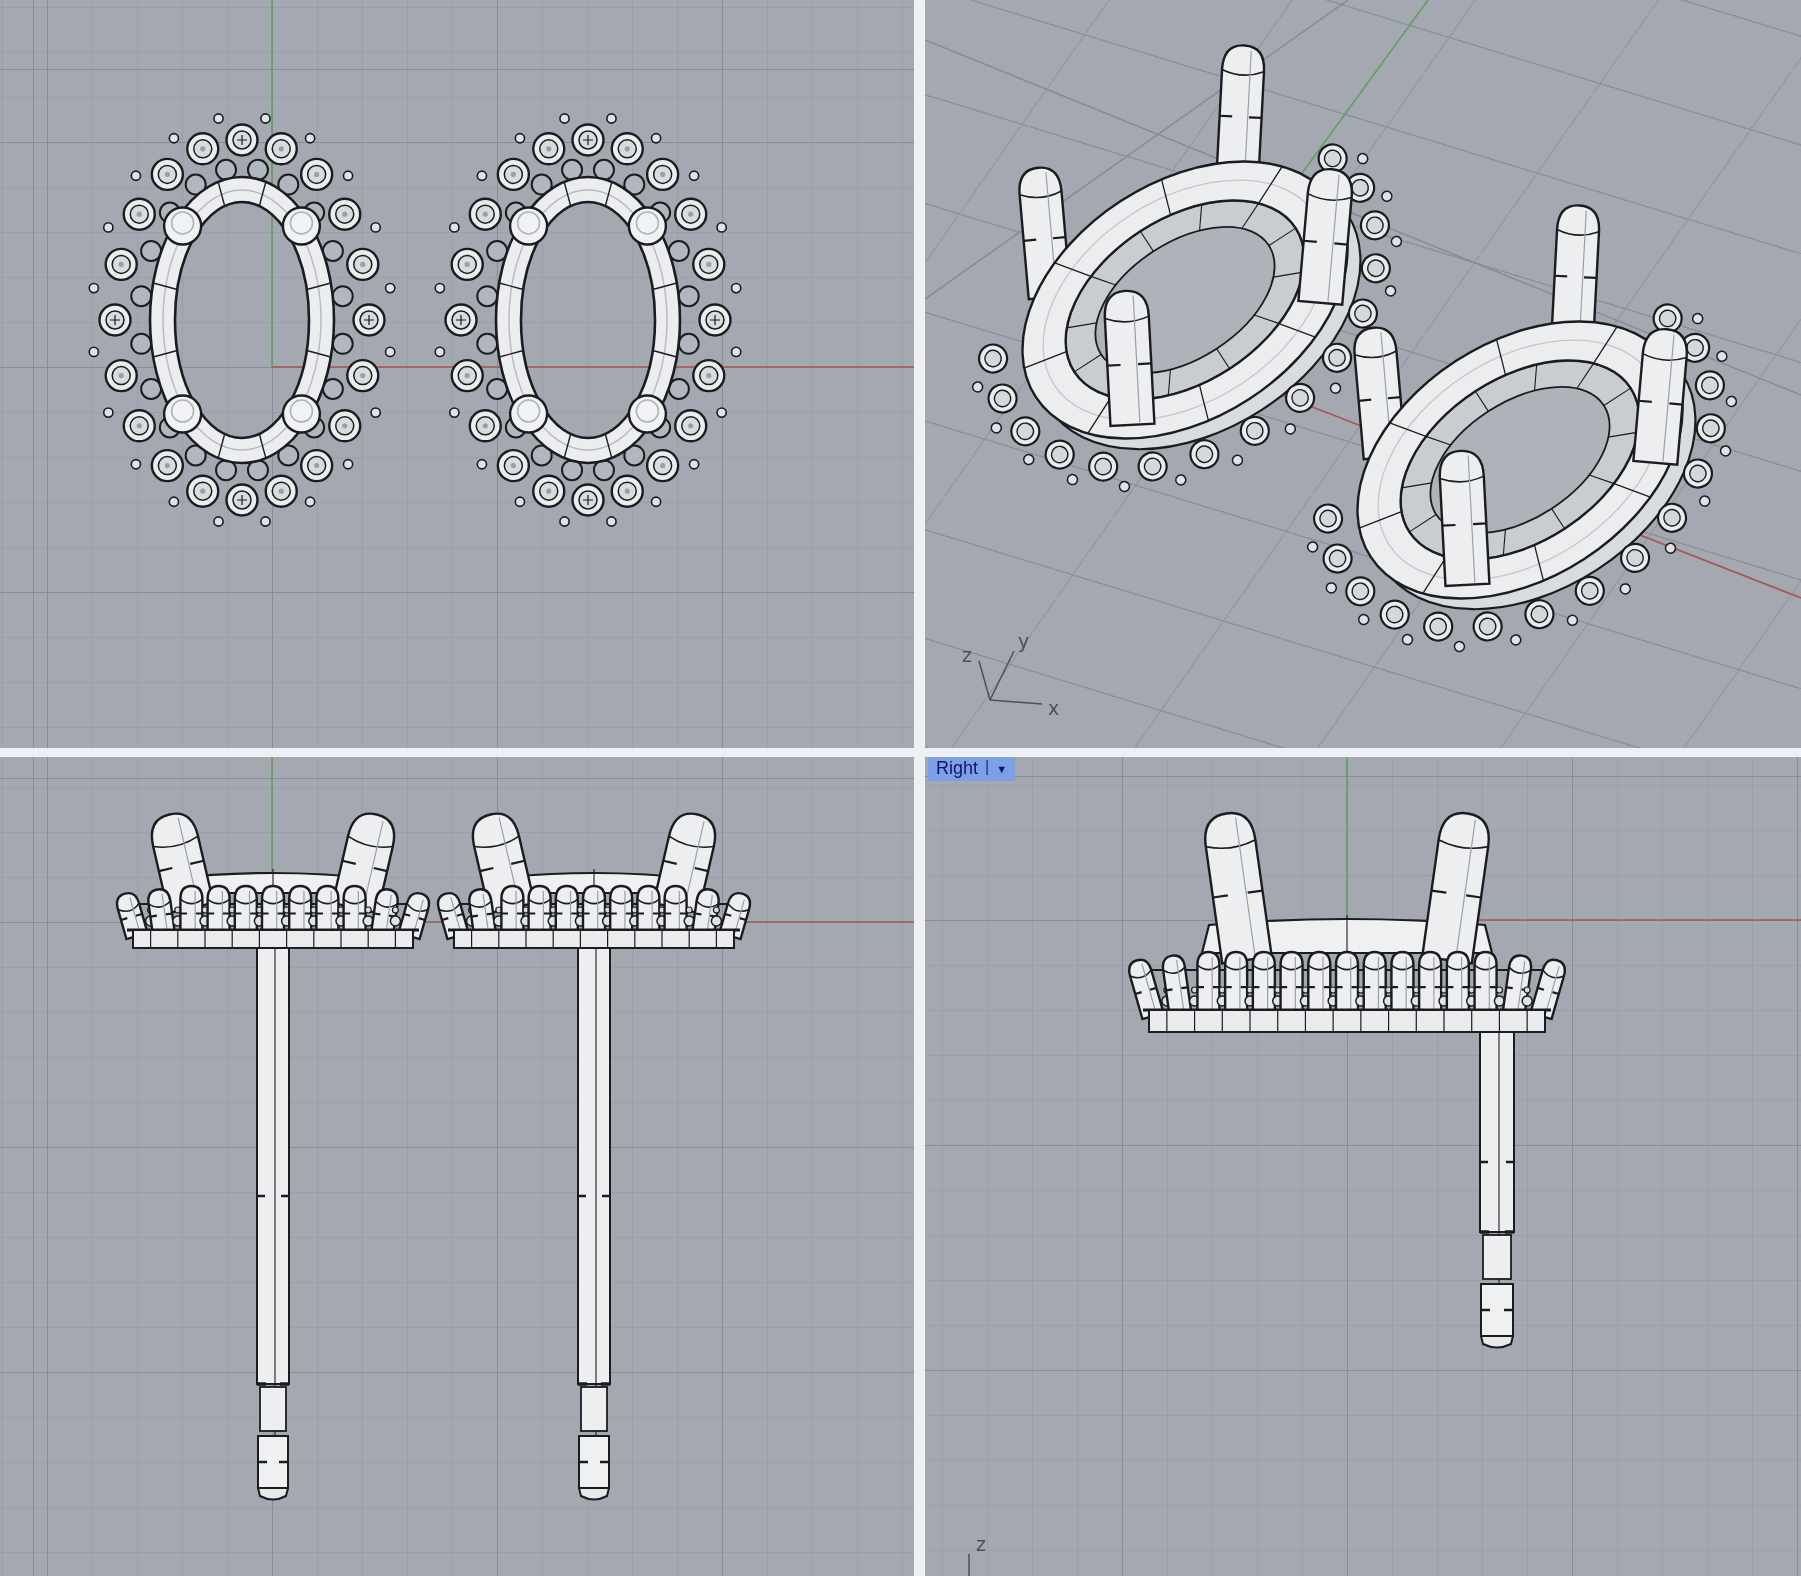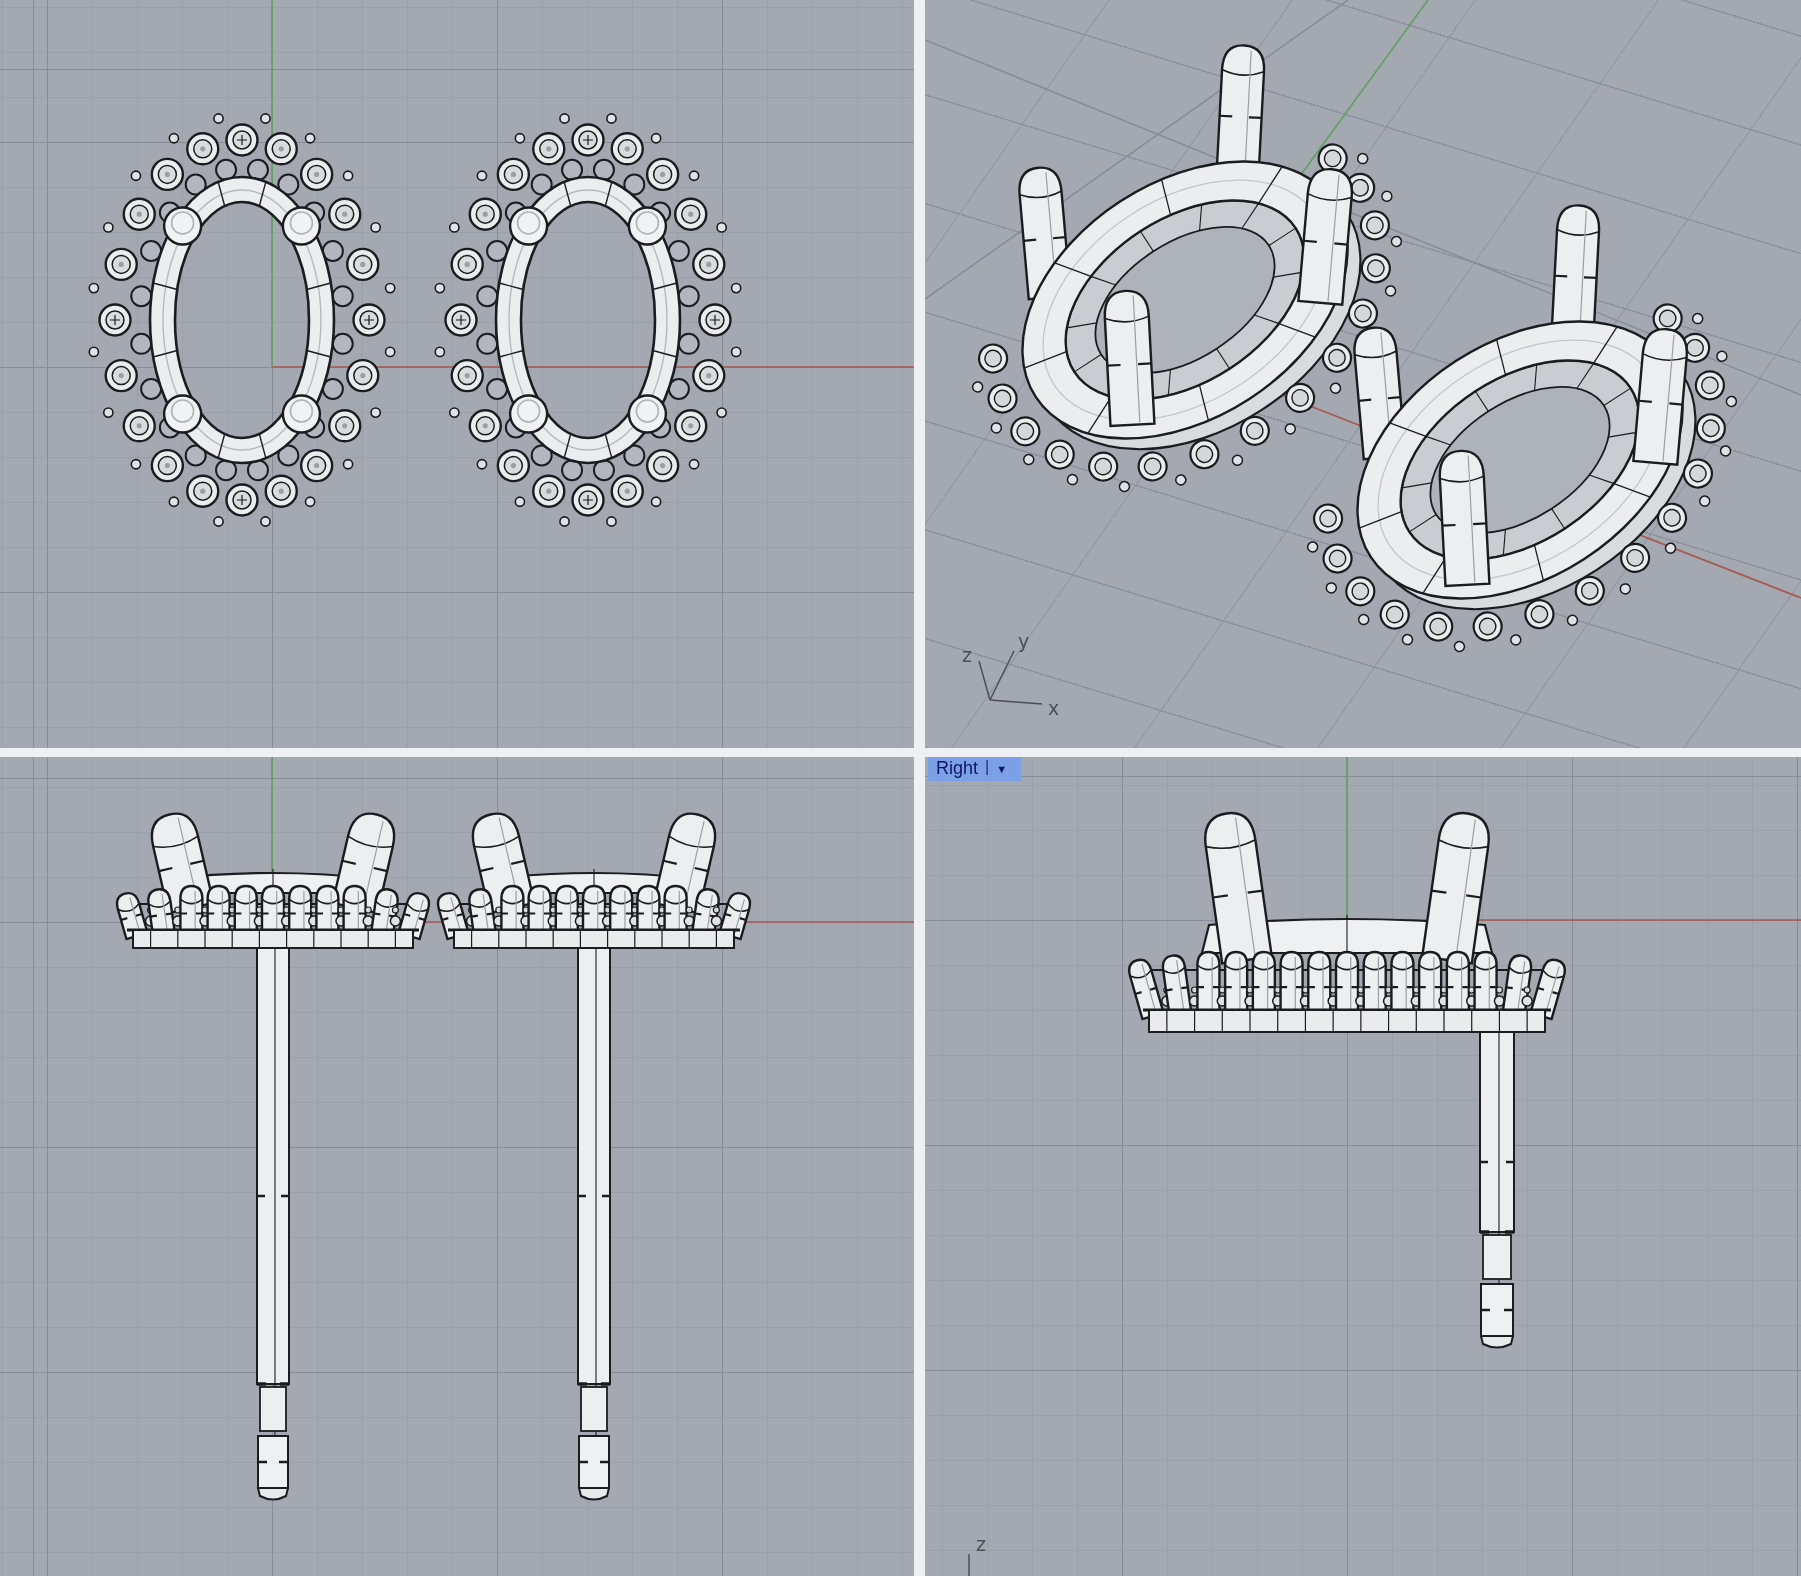--- a/index.html
+++ b/index.html
@@ -22,21 +22,21 @@
     background-image:
       repeating-linear-gradient(17deg,var(--pg) 0 1.5px,transparent 1.5px 104px),
       repeating-linear-gradient(125deg,var(--pg2) 0 1.5px,transparent 1.5px 150px);
   }
   .ax-x{stroke:var(--ax);stroke-width:1.7;}
   .ax-y{stroke:var(--ay);stroke-width:1.7;}
   .pgrid{stroke:var(--gmaj);stroke-width:1.6;}
   .tripod path,.zglyph path{stroke:var(--glyph);stroke-width:1.5;fill:none;}
   .tripod text,.zglyph text{fill:var(--glyph);font-size:19px;font-family:"DejaVu Sans",sans-serif;}
   .vp-label{position:absolute;left:3px;top:0;display:flex;align-items:center;gap:7px;
-    background:var(--labelbg);color:var(--labeltext);padding:0 14px 2px 8px;height:22px;
+    background:var(--labelbg);color:var(--labeltext);padding:0 8px 2px 8px;height:22px;
     font-size:18px;line-height:20px;font-family:"Liberation Sans",sans-serif;user-select:none;cursor:pointer;}
   .vp-label .sep{font-size:16px;opacity:.85;transform:translateY(-1px);}
   .vp-label .tri{font-size:11px;transform:translateY(1px);}
 </style>
 </head>
 <body>
 
 <div class="canvas">
 
   <div class="vp vp-tl">

